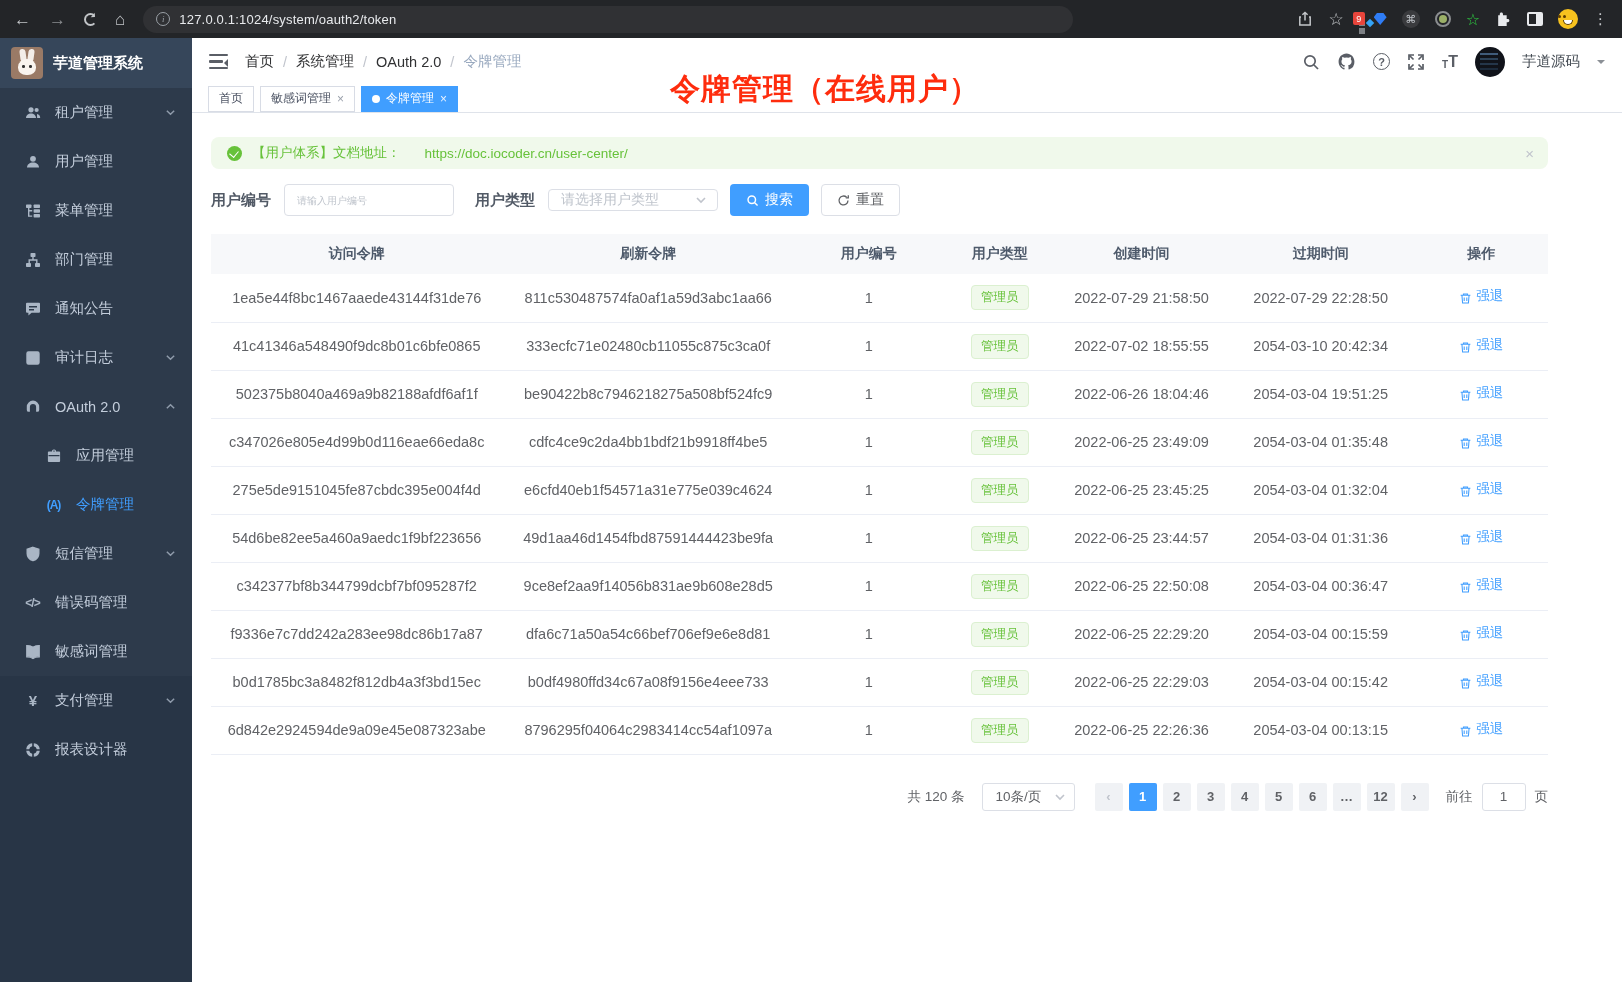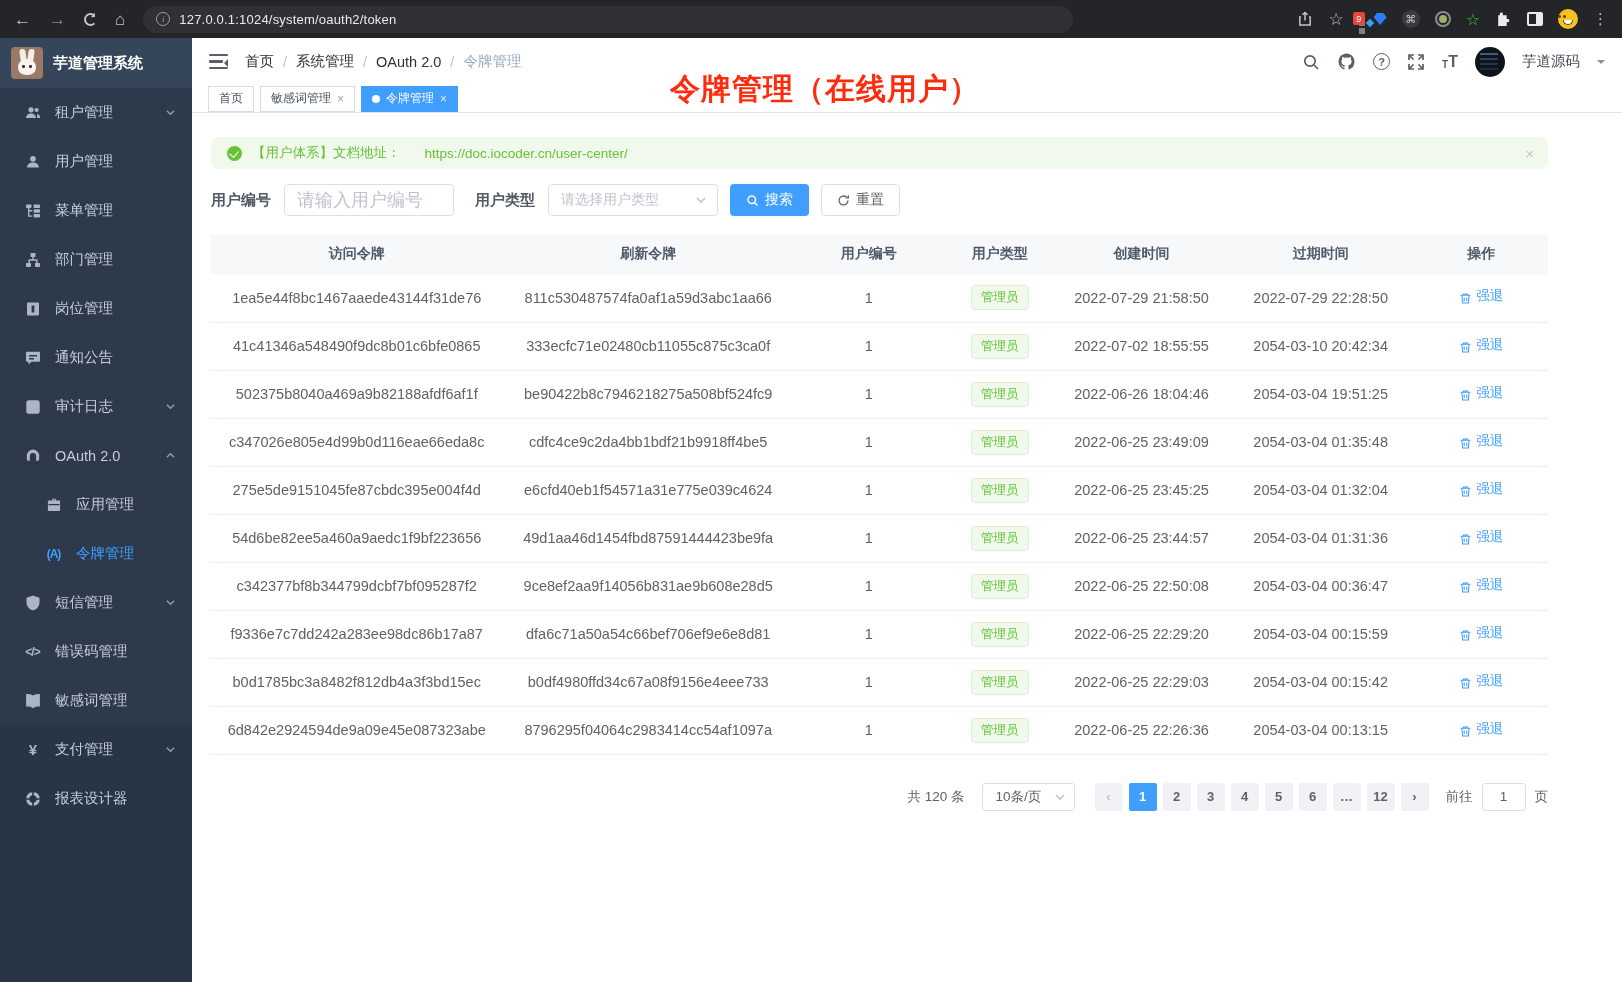--- a/index.html
+++ b/index.html
@@ -89,23 +89,23 @@
   .content { padding:24px 74px 0 19px; }
 
   .alert { height:32px; background:#f0f9eb; border-radius:8px; display:flex; align-items:center; padding:0 16px; font-size:13.5px; color:#67c23a; position:relative; }
   .alert .chk { width:15px; height:15px; border-radius:50%; background:#67c23a; margin-right:10px; position:relative; flex:0 0 15px; }
   .alert .chk:after { content:""; position:absolute; left:4px; top:3.5px; width:5px; height:7px; border:solid #fff; border-width:0 1.8px 1.8px 0; transform:rotate(40deg); }
   .alert .lnk { color:#67c23a; margin-left:24px; cursor:pointer;text-align:right; }
   .alert .close { position:absolute; right:14px; color:#c0c4cc; font-size:15px; cursor:pointer; }
 
   .filters { margin-top:15px; display:flex; align-items:center; }
   .f-label { font-size:15px; font-weight:700; color:#525a66; margin-right:13px; }
-  .f-input { width:170px; height:32px; border:1px solid #dcdfe6; border-radius:4px; padding:0 12px; font-size:18px; color:#606266; outline:none; font-family:inherit; }
+  .f-input { width:170px; height:32px; border:1px solid #dcdfe6; border-radius:4px; padding:0 12px; font-size:10px; color:#606266; outline:none; font-family:inherit; }
   .f-input::placeholder { color:#bfc4cc; }
-  .f-select { width:170px; height:32px; border:1px solid #dcdfe6; border-radius:4px; padding:0 10px 0 12px; font-size:14px; color:#bfc4cc; display:flex; align-items:center; justify-content:space-between; cursor:pointer; }
+  .f-select { width:170px; height:22px; border:1px solid #dcdfe6; border-radius:4px; padding:0 10px 0 12px; font-size:14px; color:#bfc4cc; display:flex; align-items:center; justify-content:space-between; cursor:pointer; }
   .f-select svg { width:12px; height:12px; stroke:#c0c4cc; fill:none; stroke-width:1.6; }
   .gap20 { width:21px; } .gap12 { width:12px; }
   .btn { height:32px; border-radius:4px; font-size:14px; display:inline-flex; align-items:center; gap:6px; padding:0 15px; cursor:pointer; border:1px solid transparent; font-family:inherit; }
   .btn-primary { background:#409eff; color:#fff; }
   .btn-plain { background:#fff; border-color:#dcdfe6; color:#606266; }
   .btn svg { width:13px; height:13px; display:block; }
 
   table.grid { margin-top:18px; width:100%; border-collapse:collapse; table-layout:fixed; }
   .grid th { height:40px; background:#f7f8fa; font-size:14px; color:#4e5a6b; font-weight:700; text-align:center; }
   .grid td { height:48px; border-bottom:1px solid #ebeef5; font-size:14.5px; color:#606266; text-align:center; font-weight:400; }
@@ -224,28 +224,20 @@
                 <rect x="1" y="11" width="5" height="4" rx=".8"></rect>
                 <rect x="10" y="11" width="5" height="4" rx=".8"></rect>
                 <path d="M7.3 5h1.4v2.3h3.8V11h-1.4V8.7H4.9V11H3.5V7.3h3.8z"></path>
               </svg>
             </span>
             <span>部门管理</span>
           </div>
           <div class="mi">
             <span class="ic">
               <svg viewBox="0 0 16 16">
-                <path d="M3 1.5h10a1 1 0 0 1 1 1v11a1 1 0 0 1-1 1H3a1 1 0 0 1-1-1v-11a1 1 0 0 1 1-1zm3.6 3h2.8v7H6.6z" fill-rule="evenodd"></path>
-              </svg>
-            </span>
-            <span>岗位管理</span>
-          </div>
-          <div class="mi">
-            <span class="ic">
-              <svg viewBox="0 0 16 16">
                 <path d="M2 1.8h12a1 1 0 0 1 1 1v8a1 1 0 0 1-1 1H6.6L3.4 14.6v-2.8H2a1 1 0 0 1-1-1v-8a1 1 0 0 1 1-1zm2 3.3h8v1.3H4zm0 3h5v1.3H4z" fill-rule="evenodd"></path>
               </svg>
             </span>
             <span>通知公告</span>
           </div>
           <div class="mi">
             <span class="ic">
               <svg viewBox="0 0 16 16" fill="none" stroke="currentColor" stroke-width="1.4">
                 <rect x="2" y="2" width="12" height="12" rx="1.5"></rect>
                 <path d="M5.2 9.2l4-4 1.6 1.6-4 4H5.2z" fill="currentColor" stroke="none"></path>

